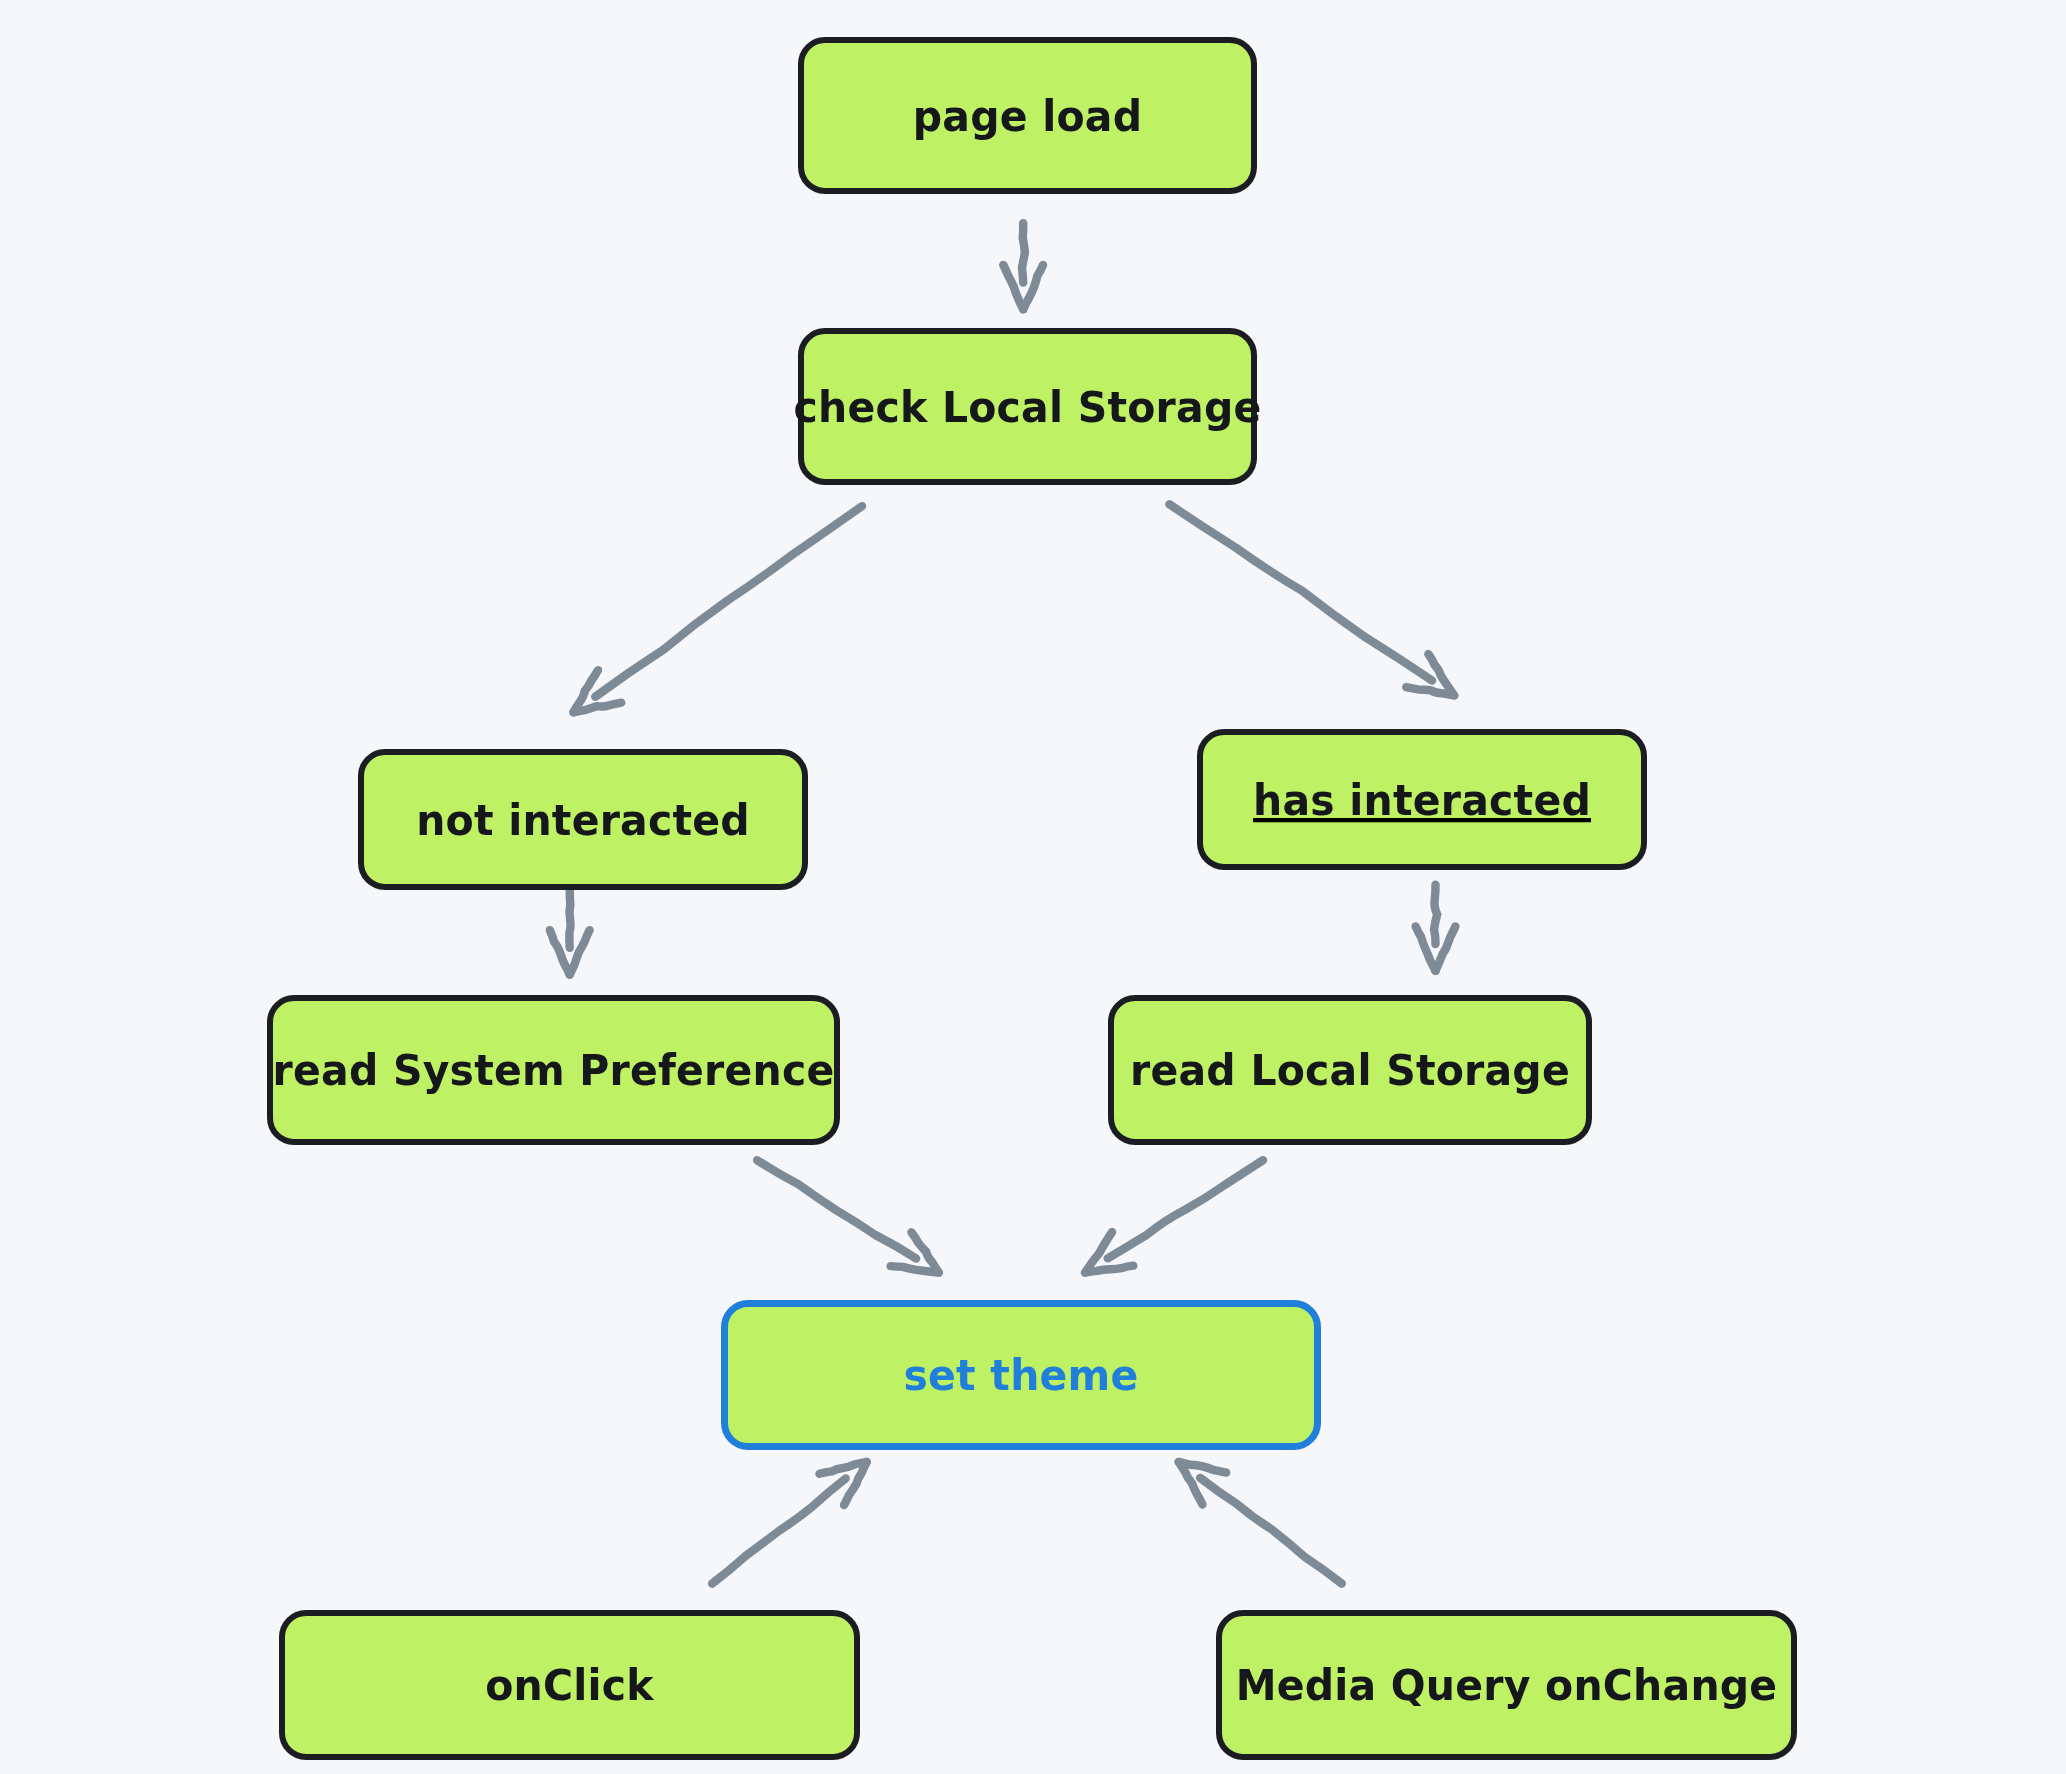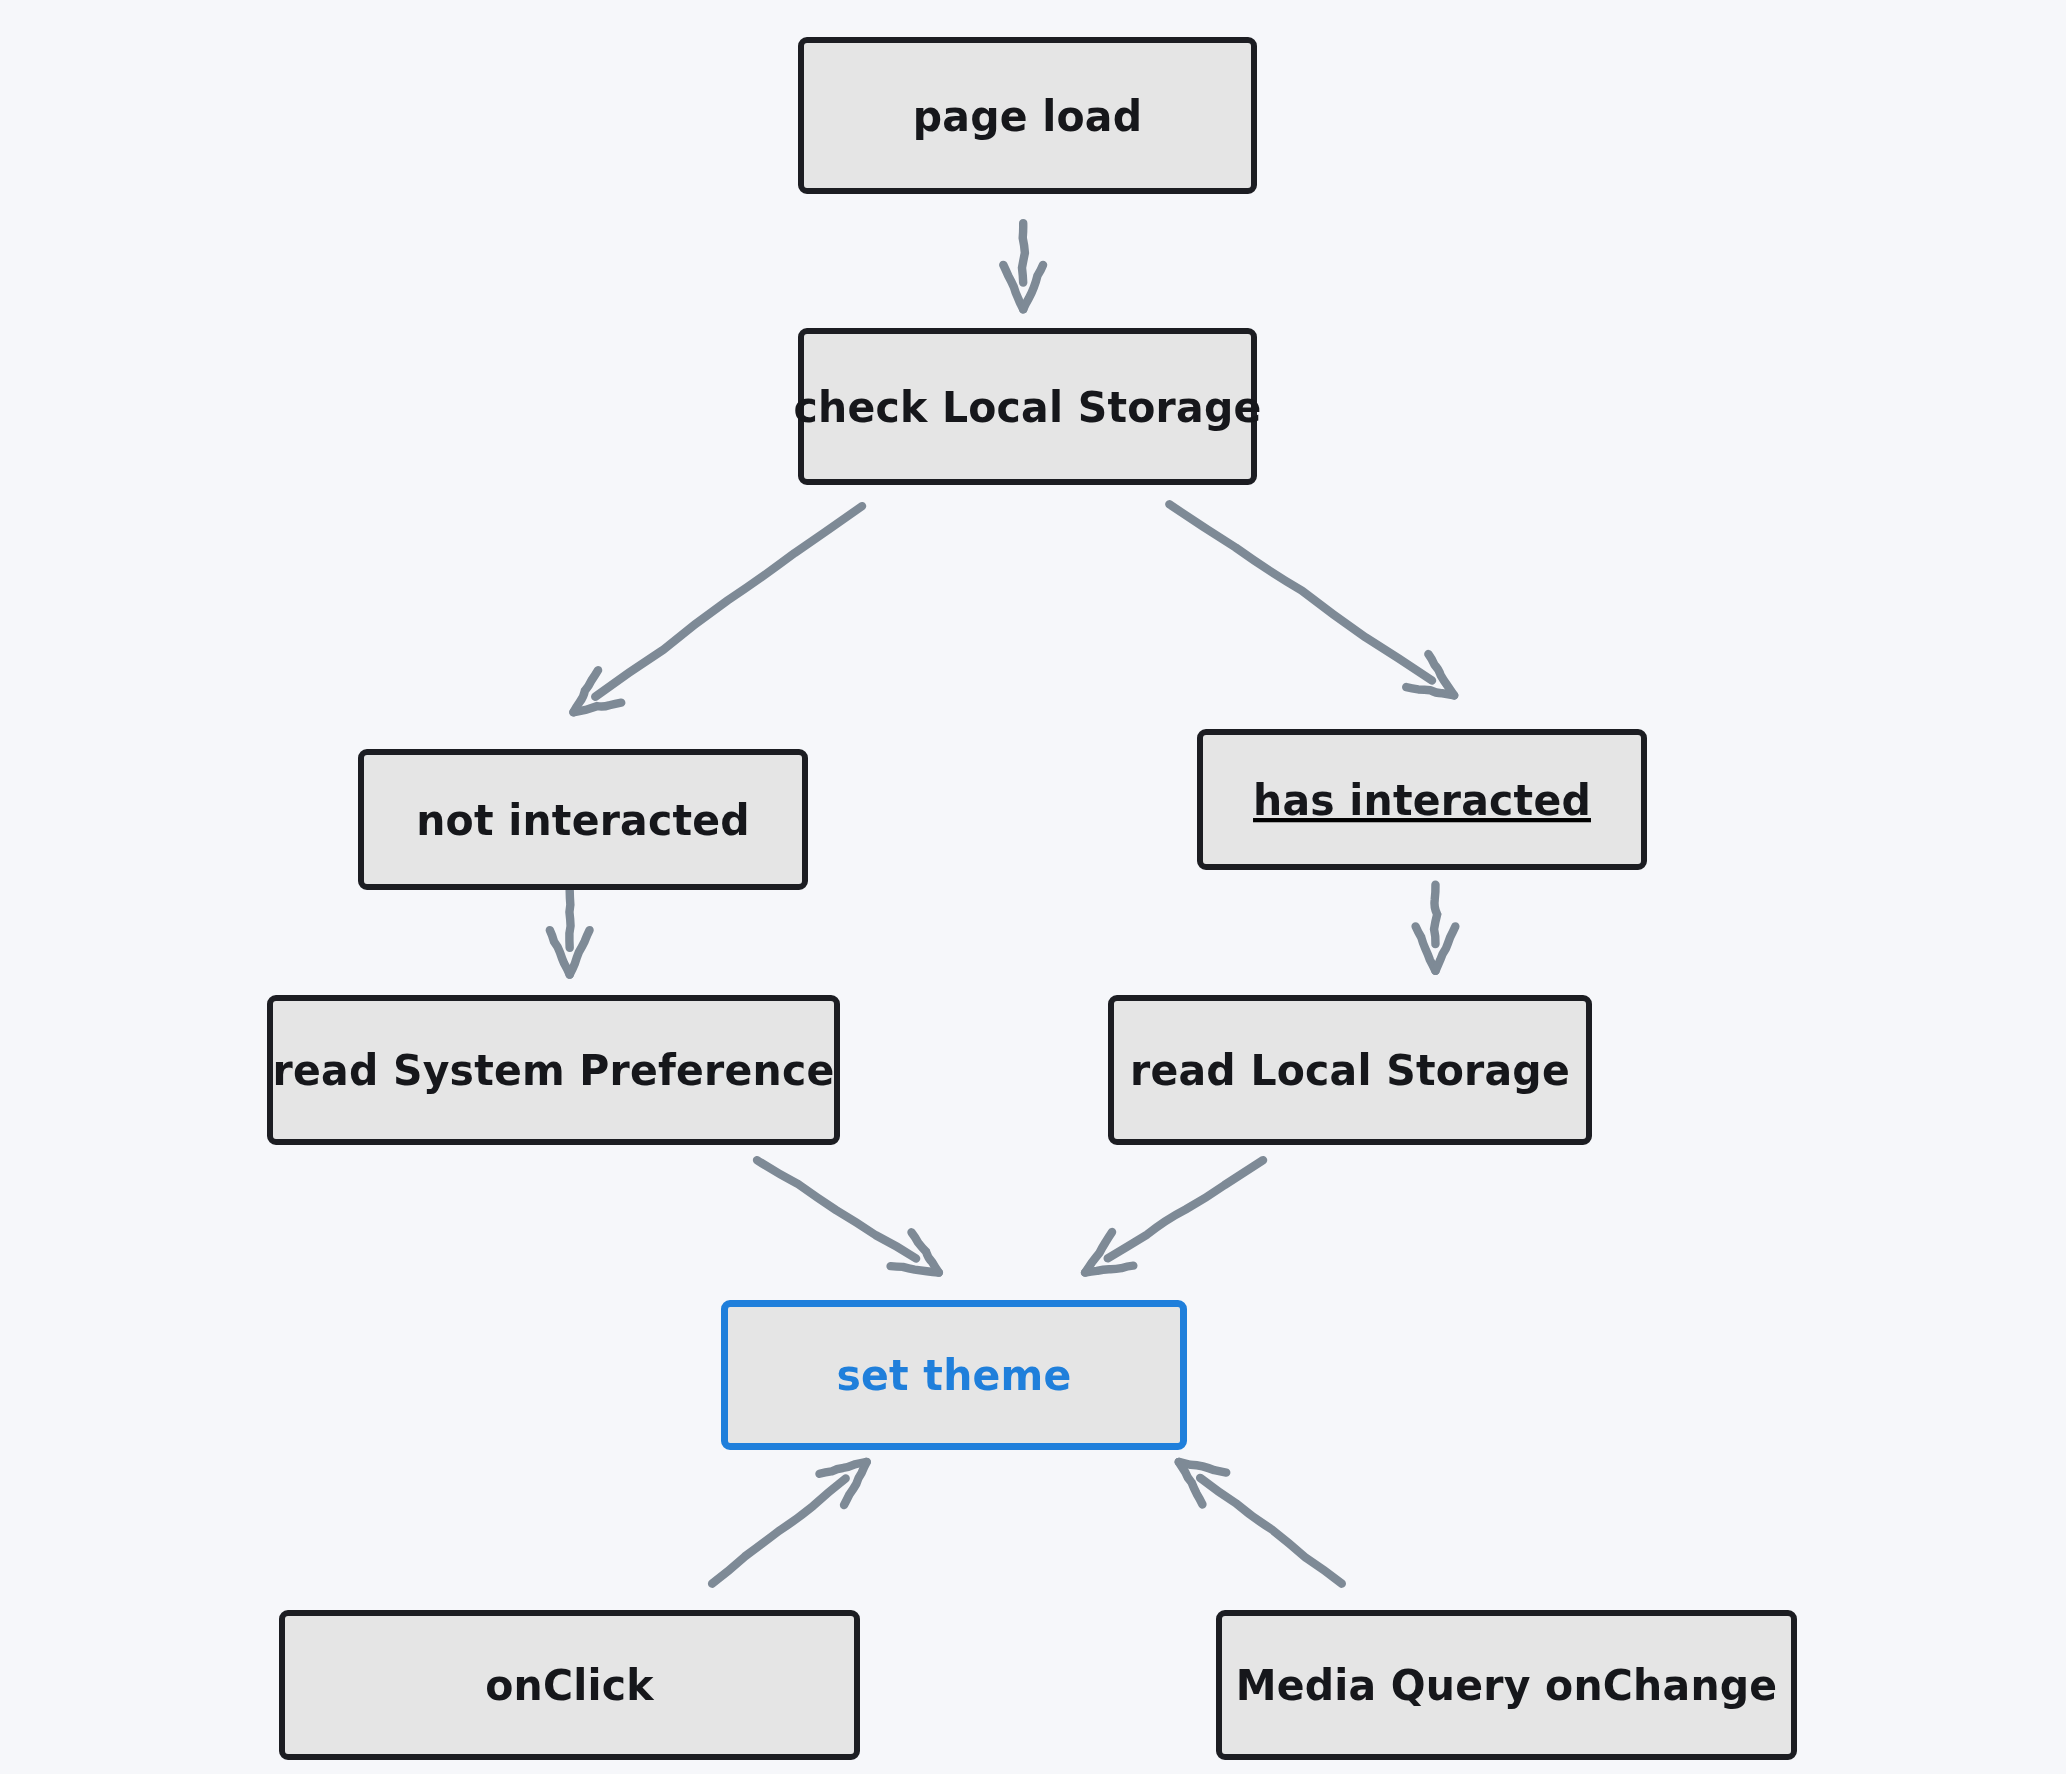--- a/index.html
+++ b/index.html
@@ -21,23 +21,23 @@
     width: 2067px;
     height: 1775px;
     pointer-events: none;
   }
   .node {
     position: absolute;
     box-sizing: border-box;
     display: flex;
     align-items: center;
     justify-content: center;
-    background: #e5e5e5;
+    background: #bef264;
     border: 6.6px solid #1c1d22;
-    border-radius: 9px;
+    border-radius: 27px;
   }
   .node.accent {
     border-color: #1f7fdb;
     border-width: 7.5px;
   }
   .node-label {
     font-family: "DejaVu Sans", sans-serif;
     font-weight: 700;
     font-size: 41px;
     letter-spacing: 0.2px;
@@ -114,21 +114,21 @@
       </div>
       <div class="node" style="left: 1197px; top: 729px; width: 450px; height: 141px; text-decoration: underline;">
         <span class="node-label">has interacted</span>
       </div>
       <div class="node" style="left: 267px; top: 995px; width: 573px; height: 150px;">
         <span class="node-label">read System Preference</span>
       </div>
       <div class="node" style="left: 1108px; top: 995px; width: 484px; height: 150px;">
         <span class="node-label">read Local Storage</span>
       </div>
-      <div class="node accent" style="left: 721px; top: 1300px; width: 466px; height: 150px;">
+      <div class="node accent" style="left: 721px; top: 1300px; width: 600px; height: 150px;">
         <span class="node-label">set theme</span>
       </div>
       <div class="node" style="left: 279px; top: 1610px; width: 581px; height: 150px;">
         <span class="node-label">onClick</span>
       </div>
       <div class="node" style="left: 1216px; top: 1610px; width: 581px; height: 150px;">
         <span class="node-label">Media Query onChange</span>
       </div>
     </div>
 

